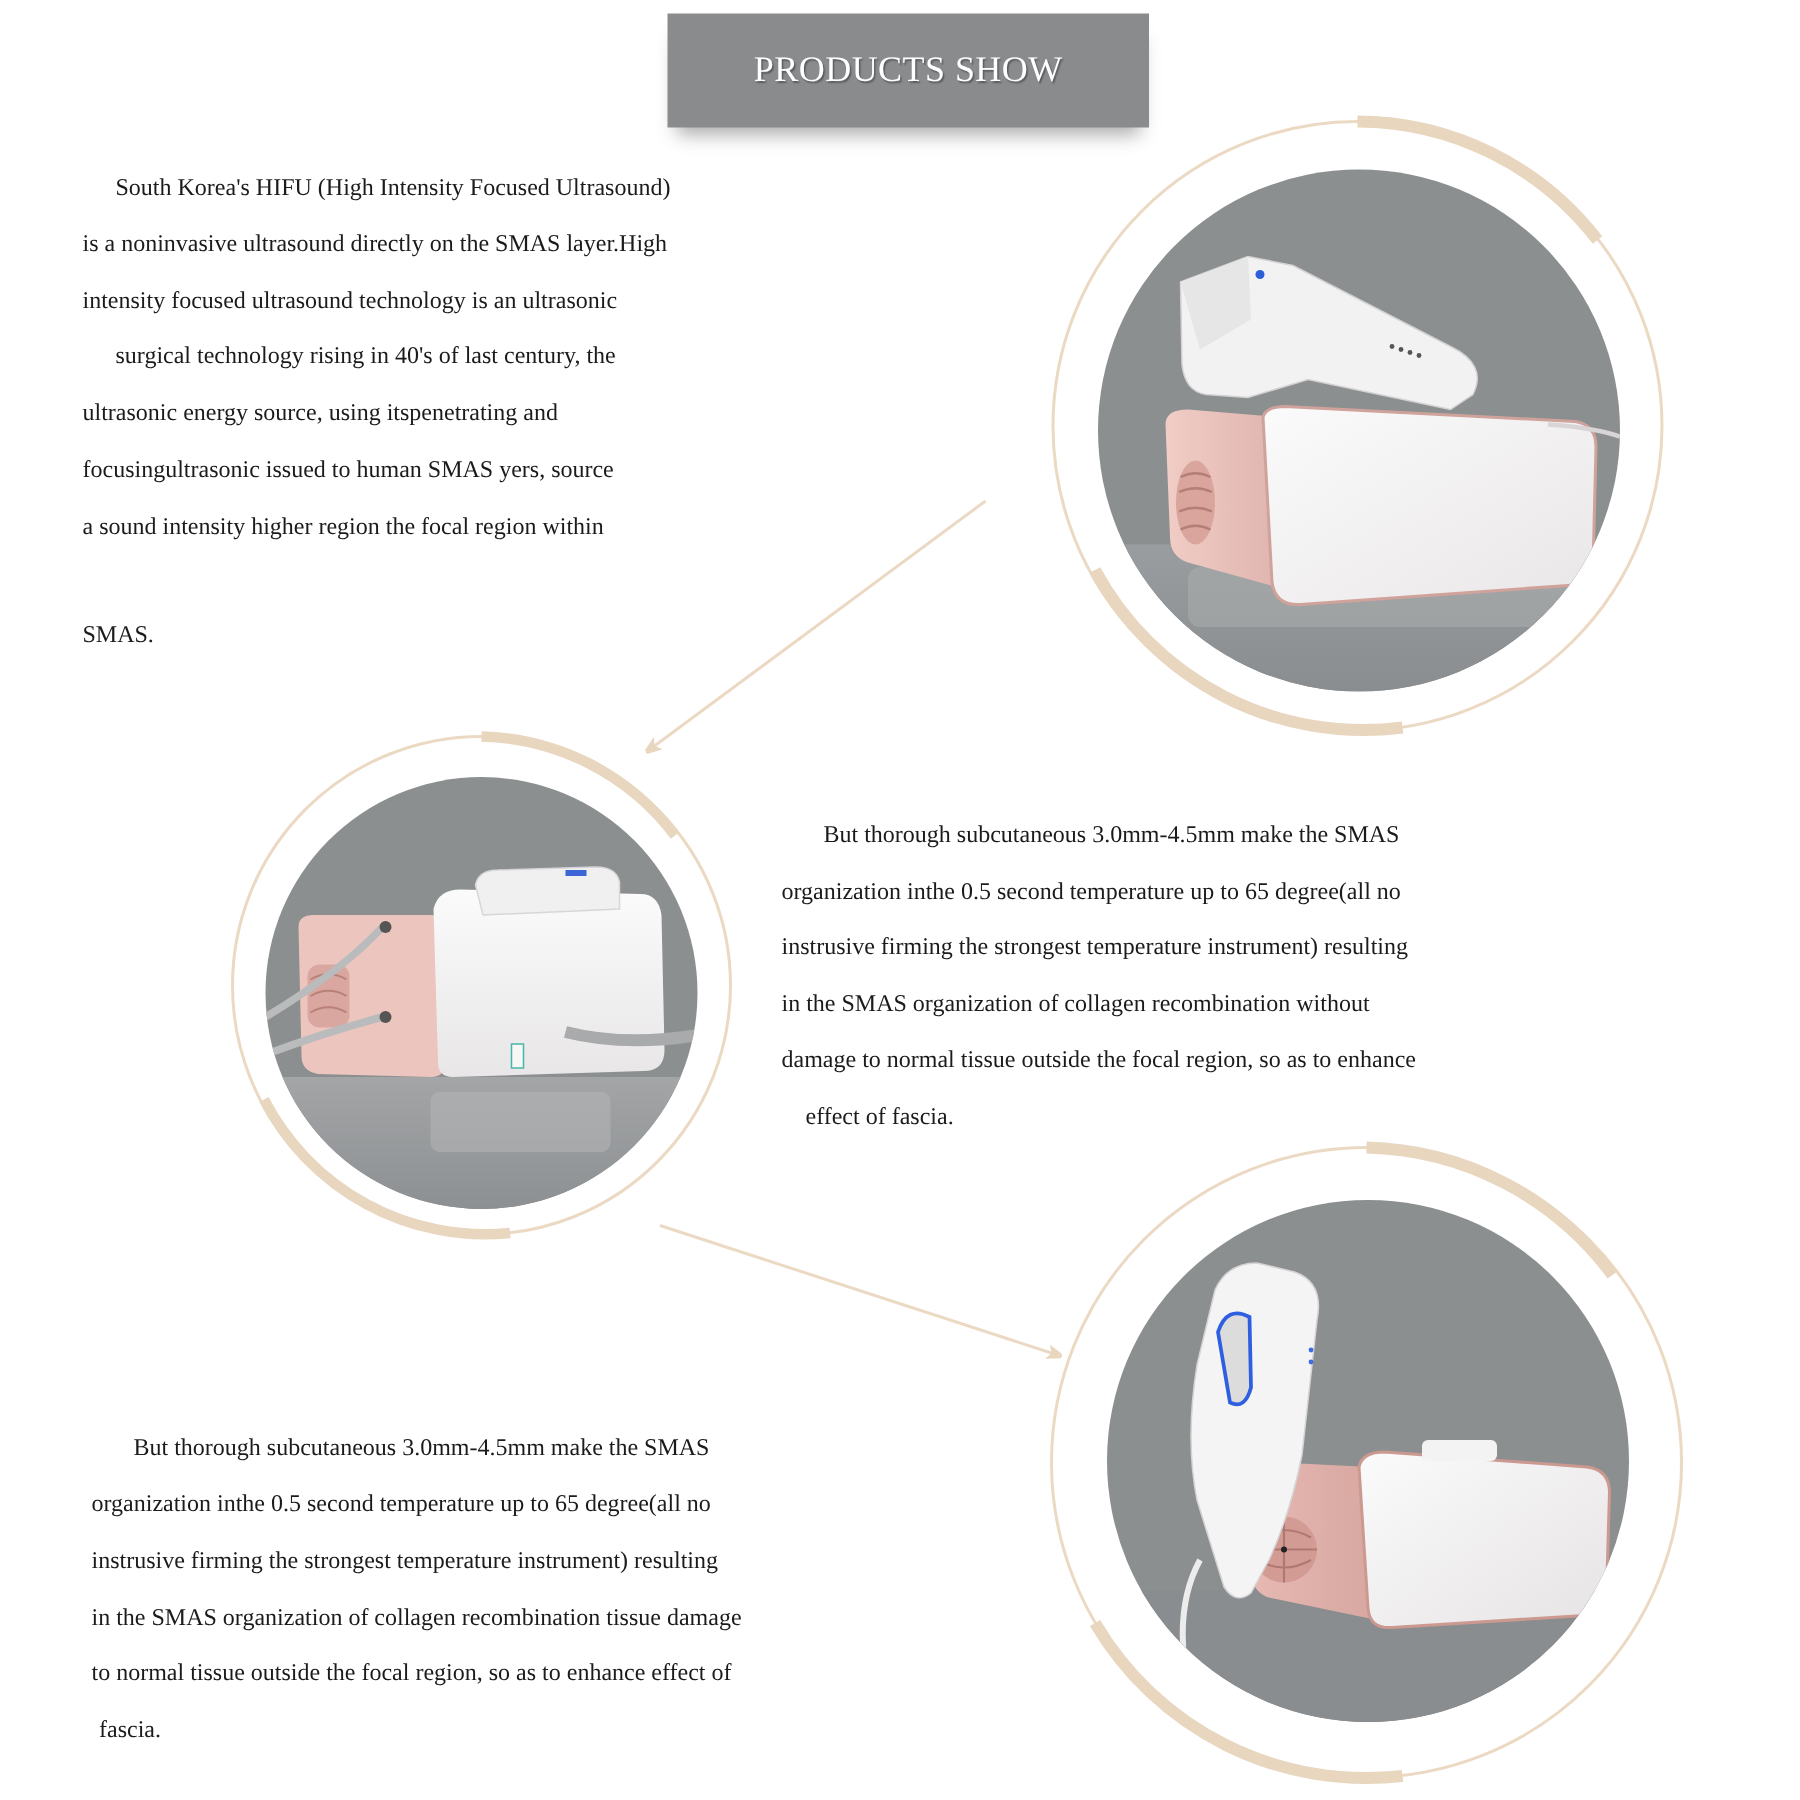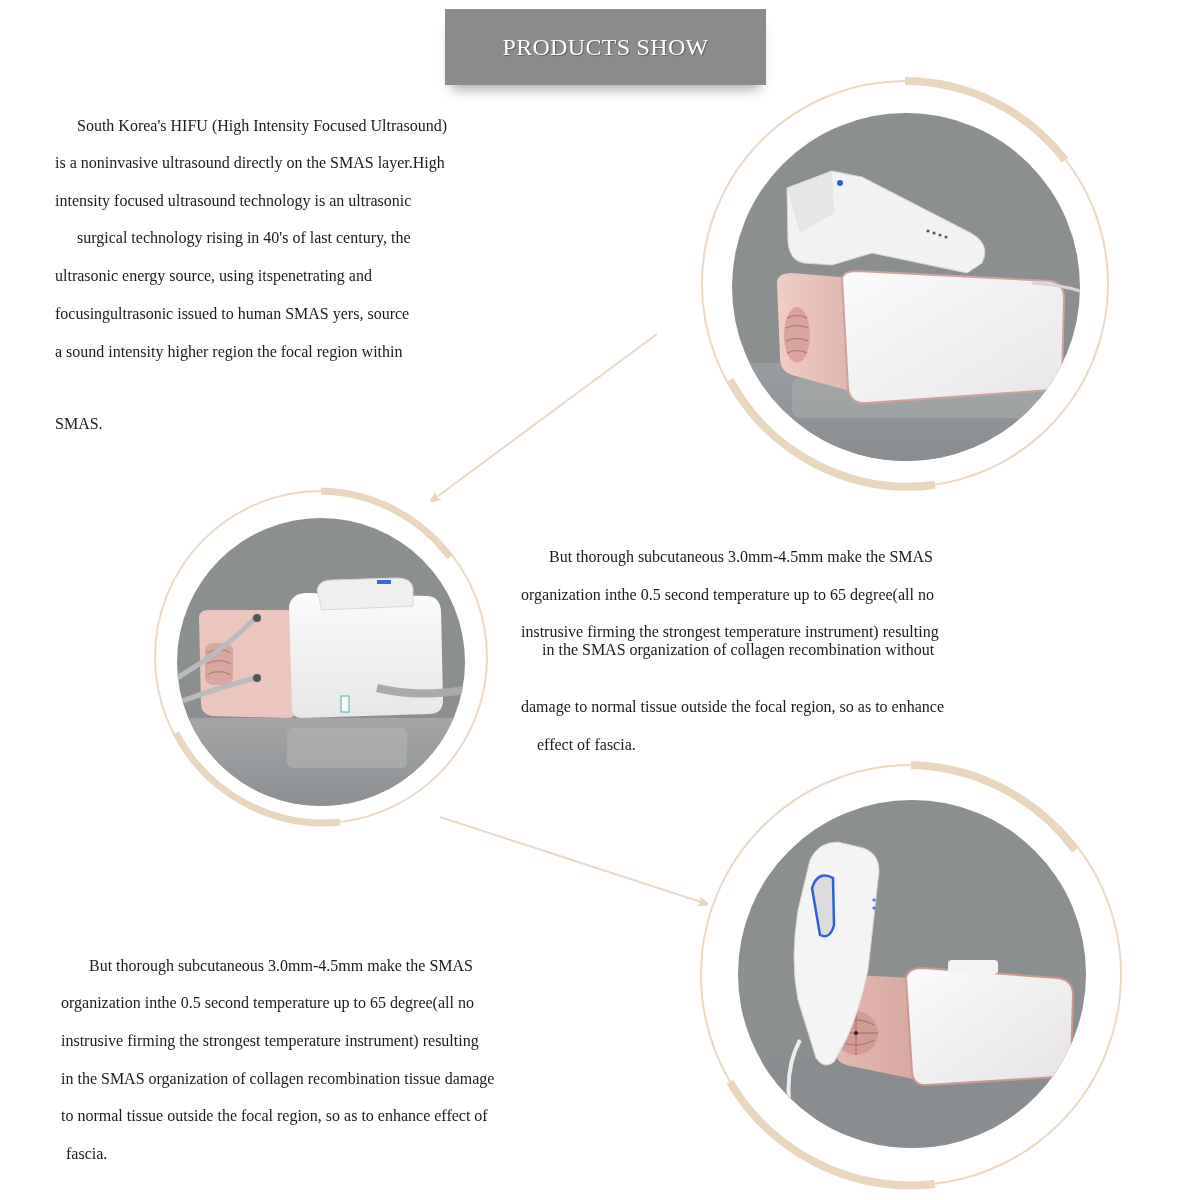--- a/index.html
+++ b/index.html
@@ -68,21 +68,21 @@
   <div class="text-line" style="left:55px; top:264px;">ultrasonic energy source, using itspenetrating and</div>
   <div class="text-line" style="left:55px; top:302px;">focusingultrasonic issued to human SMAS yers, source</div>
   <div class="text-line" style="left:55px; top:340px;">a sound intensity higher region the focal region within</div>
   <div class="text-line" style="left:55px; top:378px;margin-top:34px;">SMAS.</div>
 </div>
 
 <div class="text-block">
   <div class="text-line" style="left:549px; top:545px;">But thorough subcutaneous 3.0mm-4.5mm make the SMAS</div>
   <div class="text-line" style="left:521px; top:583px;">organization inthe 0.5 second temperature up to 65 degree(all no</div>
   <div class="text-line" style="left:521px; top:620px;">instrusive firming the strongest temperature instrument) resulting</div>
-  <div class="text-line" style="left:521px; top:638px;margin-left:21px;">in the SMAS organization of collagen recombination without</div>
+  <div class="text-line" style="left:521px; top:658px;">in the SMAS organization of collagen recombination without</div>
   <div class="text-line" style="left:521px; top:695px;">damage to normal tissue outside the focal region, so as to enhance</div>
   <div class="text-line" style="left:521px; top:733px;margin-left:16px;">effect of fascia.</div>
 </div>
 
 <div class="text-block">
   <div class="text-line" style="left:89px; top:954px;">But thorough subcutaneous 3.0mm-4.5mm make the SMAS</div>
   <div class="text-line" style="left:61px; top:991px;">organization inthe 0.5 second temperature up to 65 degree(all no</div>
   <div class="text-line" style="left:61px; top:1029px;">instrusive firming the strongest temperature instrument) resulting</div>
   <div class="text-line" style="left:61px; top:1067px;">in the SMAS organization of collagen recombination tissue damage</div>
   <div class="text-line" style="left:61px; top:1104px;">to normal tissue outside the focal region, so as to enhance effect of</div>

